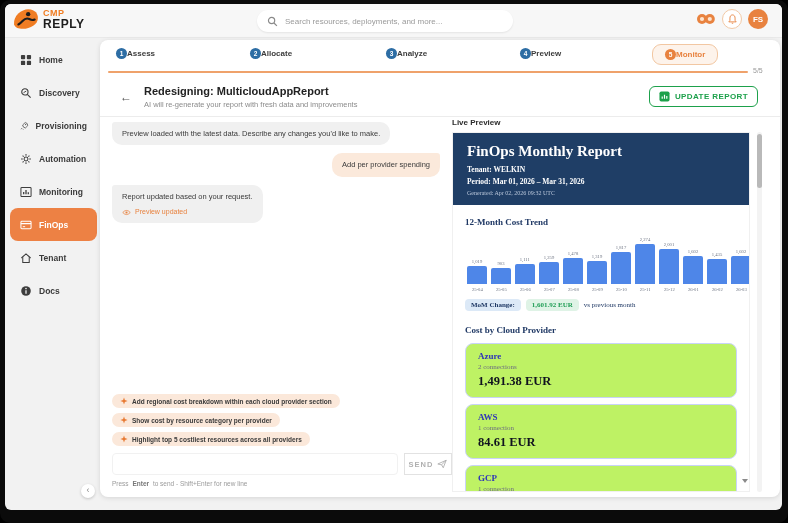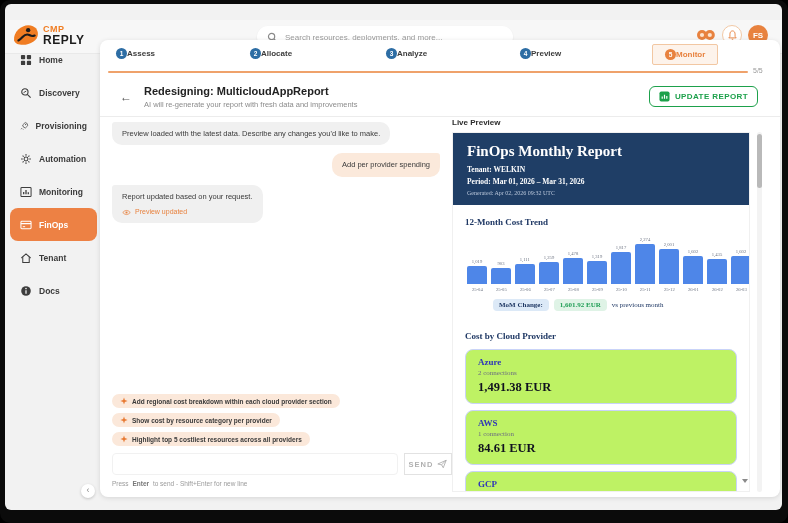--- a/index.html
+++ b/index.html
@@ -1,21 +1,21 @@
 <!DOCTYPE html>
 <html><head>
 <meta charset="utf-8">
 <style>
   * { margin:0; padding:0; box-sizing:border-box; }
   html,body { width:788px; height:523px; background:#000; font-family:"Liberation Sans",sans-serif; overflow:hidden; }
   .frame { position:absolute; inset:0; background:#0b0b0b; border-radius:10px; }
   .screen { position:absolute; left:5px; top:4px; width:777px; height:506px; background:#f2f2f2; border-radius:6px; overflow:hidden; }
 
   
-  .topbar { position:absolute; left:0; top:16px; right:0; height:34px; background:#f7f7f7; border-bottom:1px solid #e9e9e9; }
+  .topbar { position:absolute; left:0; top:0; right:0; height:34px; background:#f7f7f7; border-bottom:1px solid #e9e9e9; }
   .logo { position:absolute; left:8px; top:4px; display:flex; align-items:center; gap:4px; }
   .logo-mark { width:26px; height:22px; }
   .logo-text { line-height:1; }
   .logo-l1 { font-size:9px; font-weight:bold; color:#F07D23; letter-spacing:.5px; }
   .logo-l2 { font-size:12px; font-weight:bold; color:#1c1c1c; letter-spacing:.5px; }
   .searchbar { position:absolute; left:252px; top:6px; width:256px; height:22px; background:#fff; border-radius:12px; box-shadow:0 1px 2px rgba(0,0,0,.08); display:flex; align-items:center; padding:0 10px; gap:7px; }
   .searchbar input { border:0; outline:none; flex:1; font-size:8px; color:#555; background:transparent; font-family:"Liberation Sans",sans-serif; }
   .searchbar input::placeholder { color:#9a9a9a; }
   .top-icons { position:absolute; right:14px; top:5px; display:flex; align-items:center; gap:6px; }
   .bell-ring { width:20px; height:20px; border:1px solid #f2c9a6; border-radius:50%; display:flex; align-items:center; justify-content:center; background:#fff; }
@@ -29,21 +29,21 @@
   .side-item.active .lbl { color:#fff; }
   .collapse-btn { position:absolute; left:76px; bottom:12px; width:14px; height:14px; border-radius:50%; background:#fff; box-shadow:0 1px 3px rgba(0,0,0,.2); color:#8a8a8a; font-size:9px; line-height:13px; text-align:center; cursor:pointer; }
 
   
   .card { position:absolute; left:95px; top:36px; width:680px; height:457px; background:#fff; border-radius:8px; box-shadow:0 1px 5px rgba(0,0,0,.12); }
 
   
   .step { position:absolute; top:8px; display:flex; align-items:center; }
   .step-circle { width:11px; height:11px; border-radius:50%; background:#2D6DA4; color:#fff; font-size:6.5px; font-weight:bold; display:flex; align-items:center; justify-content:center; }
   .step-label { font-size:8px; font-weight:600; color:#3c3c3c; }
-  .step.active-pill { top:4px; background:#FDF3EB; border:1px solid #F2C7A2; border-radius:2px; padding:4px 12px; }
+  .step.active-pill { top:4px; background:#FDF3EB; border:1px solid #F2C7A2; border-radius:9px; padding:4px 12px; }
   .step.active-pill .step-circle { background:#E8823F; }
   .step.active-pill .step-label { color:#E8823F; }
   .progress-line { position:absolute; left:8px; top:31px; width:640px; height:2px; background:#EFA26B; border-radius:2px; }
   .progress-count { position:absolute; left:653px; top:27px; font-size:7px; color:#9a9a9a; }
 
   
   .back-arrow { position:absolute; left:20px; top:50px; font-size:12px; color:#555; cursor:pointer; }
   .page-title { position:absolute; left:44px; top:45px; font-size:11px; font-weight:bold; color:#222; }
   .page-subtitle { position:absolute; left:44px; top:60px; font-size:7.5px; color:#8b8b8b; }
   .update-btn { position:absolute; right:22px; top:46px; height:21px; background:#fff; border:1.5px solid #1DA14B; border-radius:6px; display:flex; align-items:center; gap:5px; padding:0 9px; cursor:pointer; }
@@ -76,21 +76,21 @@
   .doc-title { font-size:15px; font-weight:bold; margin-bottom:4px; }
   .doc-meta { font-size:7.5px; font-weight:bold; line-height:1.6; }
   .doc-generated { font-size:6px; color:#b9c6da; margin-top:2px; }
   .doc-body { padding:8px 12px; }
   .sec-title { font-size:9px; font-weight:bold; color:#1F3864; margin:4px 0 8px; }
   .bars-row { display:flex; align-items:flex-end; width:288px; }
   .bar-col { width:24px; display:flex; flex-direction:column; align-items:center; }
   .bar-val { font-size:8px; transform:scale(.58); color:#6b7280; white-space:nowrap; height:9px; }
   .bar { width:20px; background:#4E86E8; border-radius:2px 2px 0 0; }
   .bar-cat { font-size:8px; transform:scale(.58); color:#6b7280; white-space:nowrap; height:9px; margin-top:1px; }
-  .mom-row { display:flex; align-items:center; gap:5px; margin-top:5px;margin-left:28px; }
+  .mom-row { display:flex; align-items:center; gap:5px; margin-top:5px; }
   .pill { font-size:7px; font-weight:bold; padding:2px 6px; border-radius:4px; }
   .pill.mom-label { background:#DCE9F7; color:#1F3864; }
   .pill.mom-value { background:#DFF3E6; color:#1F9D55; }
   .mom-suffix { font-size:7px; color:#1F3864; }
   .prov-card { background:#bef264; border:1px solid #C9D3F8; border-radius:8px; padding:7px 12px 8px; margin-bottom:6px; }
   .prov-name { font-size:9px; font-weight:bold; color:#2F35B8; }
   .prov-conn { font-size:7px; color:#6b6b80; margin:2px 0 3px; }
   .prov-cost { font-size:12.5px; font-weight:bold; color:#10121f; }
   .doc-scroll { position:absolute; right:0; top:14px; width:5px; height:360px; background:#f3f3f3; border-radius:3px; }
   .doc-thumb { position:absolute; top:2px; left:0; width:5px; height:54px; background:#b9b9b9; border-radius:3px; }
@@ -390,21 +390,21 @@
                   <div class="bar-cat">26-03</div>
                 </div>
           </div>
 
           <div class="mom-row">
             <span class="pill mom-label">MoM Change:</span>
             <span class="pill mom-value">1,601.92 EUR</span>
             <span class="mom-suffix">vs previous month</span>
           </div>
 
-          <div class="sec-title" style="margin-top:20px">Cost by Cloud Provider</div>
+          <div class="sec-title" style="margin-top:14px">Cost by Cloud Provider</div>
 
           <div class="prov-card">
             <div class="prov-name">Azure</div>
             <div class="prov-conn">2 connections</div>
             <div class="prov-cost">1,491.38 EUR</div>
           </div>
           <div class="prov-card">
             <div class="prov-name">AWS</div>
             <div class="prov-conn">1 connection</div>
             <div class="prov-cost">84.61 EUR</div>

